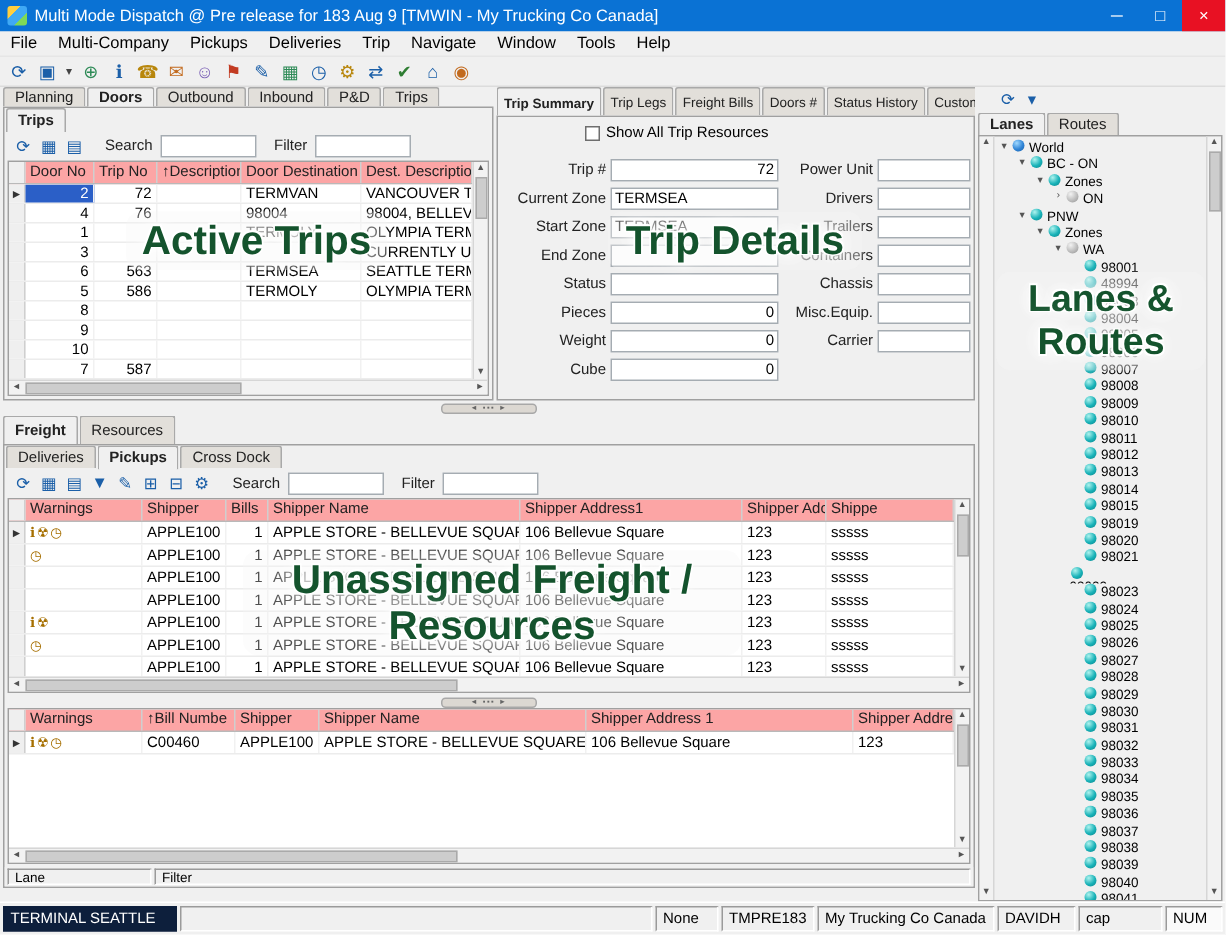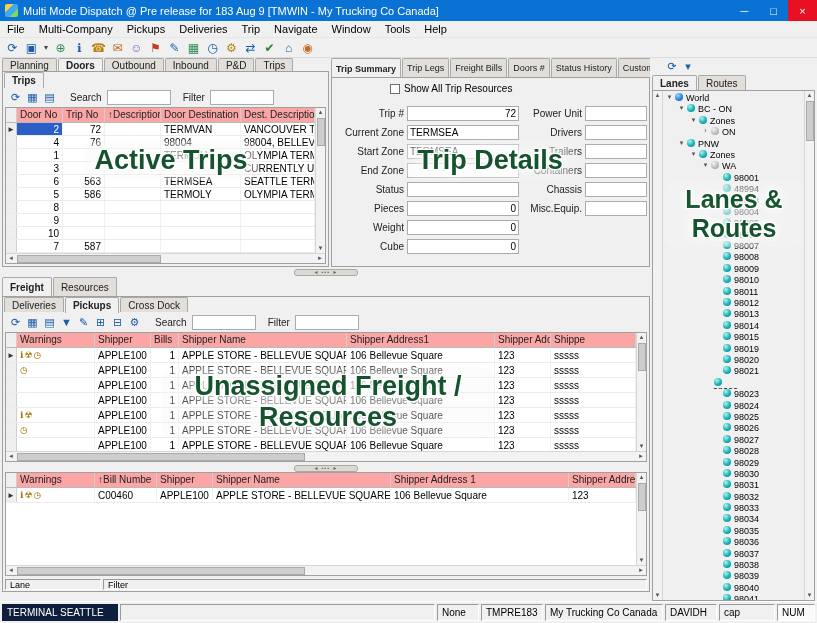--- a/index.html
+++ b/index.html
@@ -463,20 +463,24 @@
           <div class="form-row">
             <span class="f-label">Chassis</span>
             <input class="f-input" style="">
           </div>
 
           <div class="form-row">
             <span class="f-label">Misc.Equip.</span>
             <input class="f-input" style="">
           </div>
 
+          <div class="form-row">
+            <span class="f-label">Carrier</span>
+            <input class="f-input" style="">
+          </div>
         </div>
     </div>
   </div>
 
   <div class="splitter splitter-h1">
     <span class="split-handle"></span>
   </div>
 
   <div class="lanes-panel">
     <div class="lp-toolbar">

